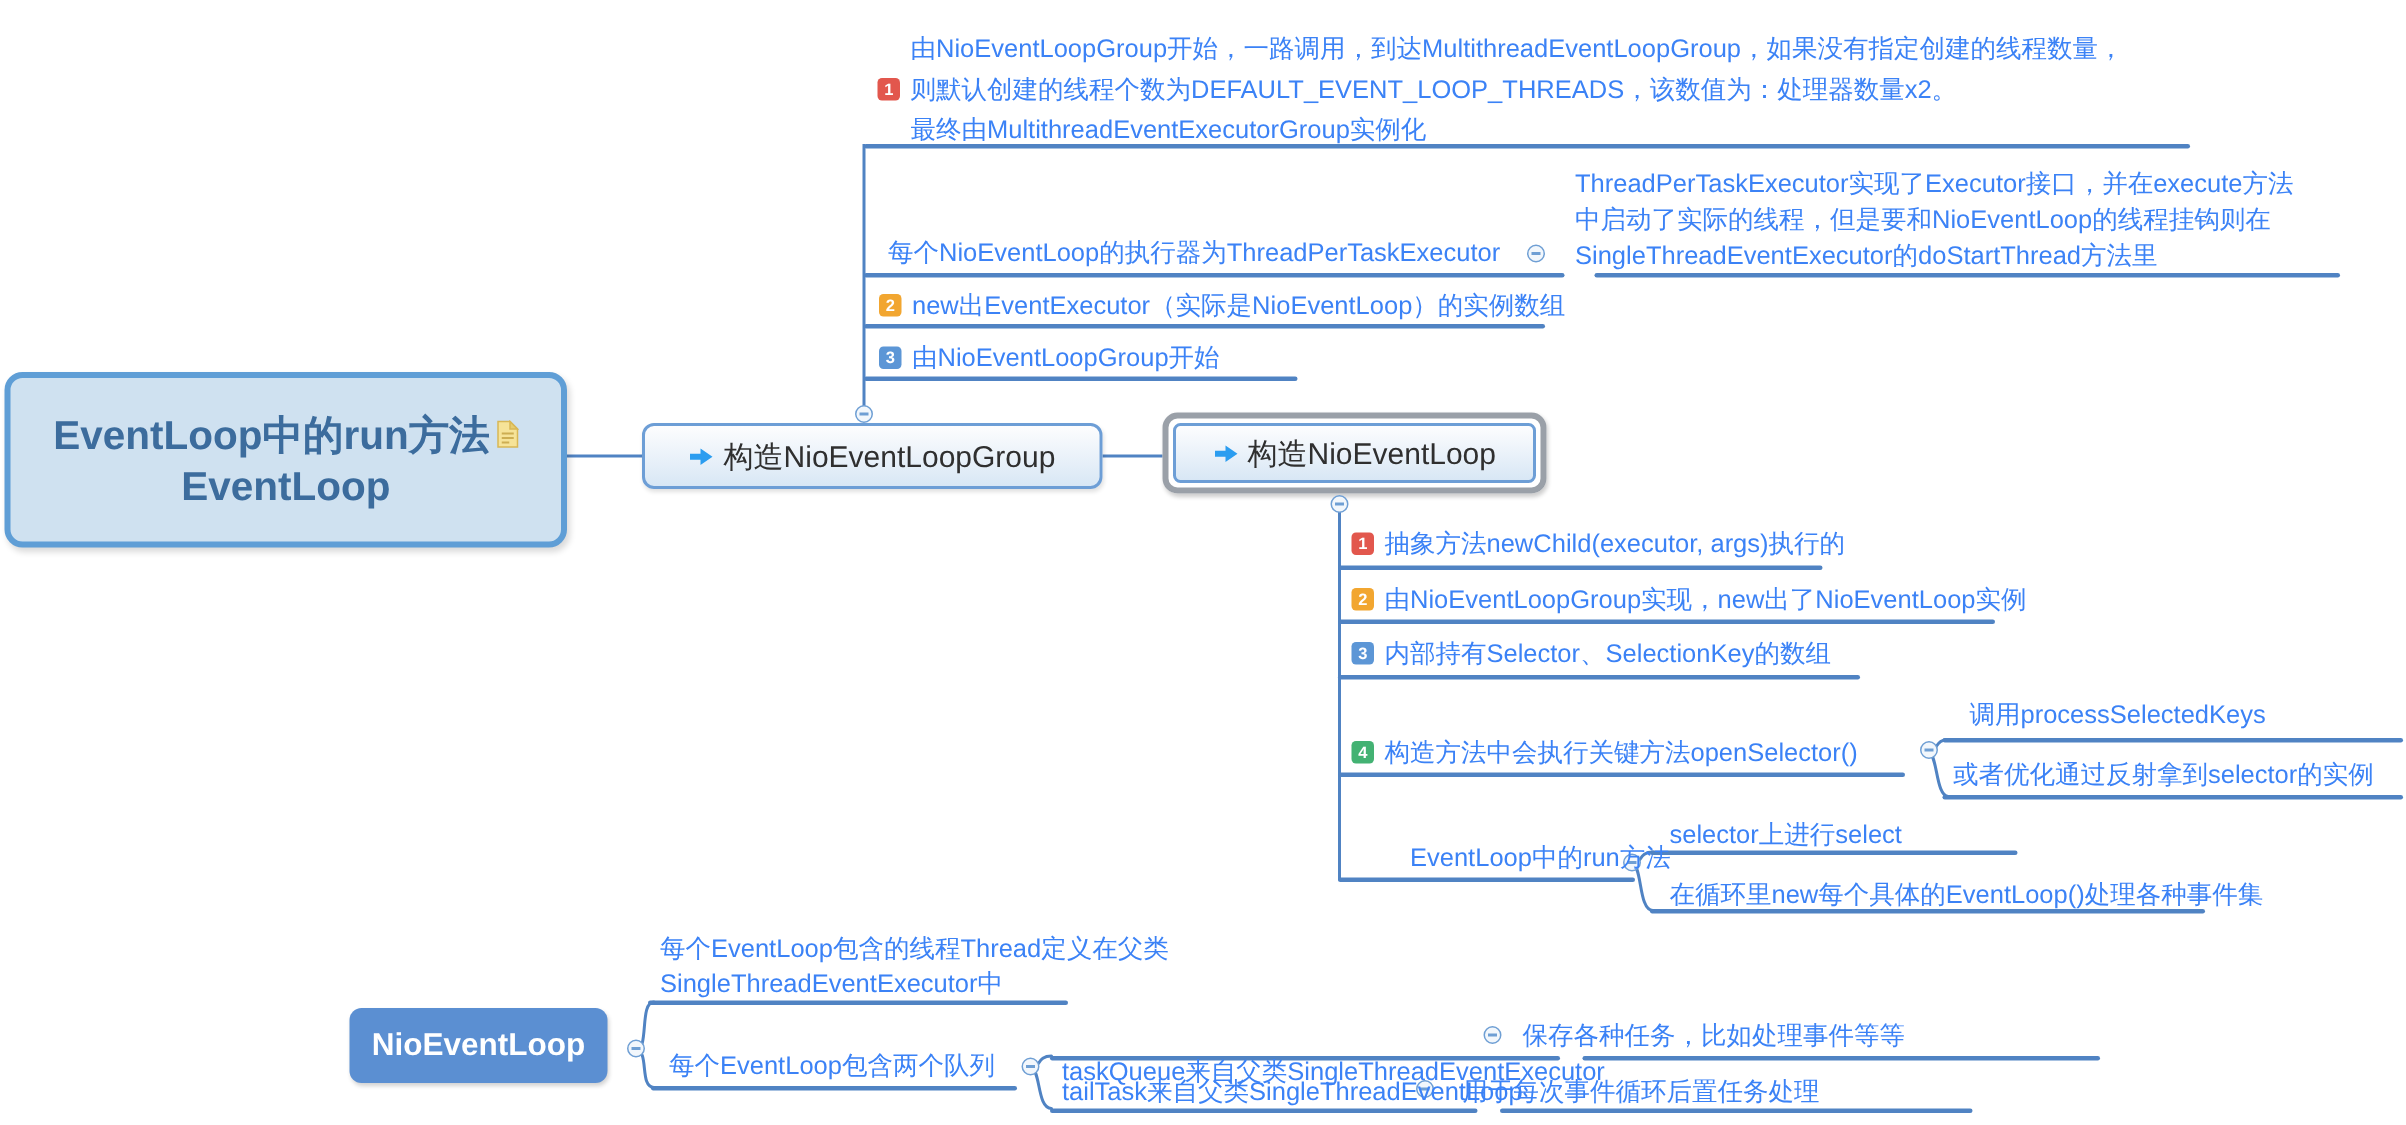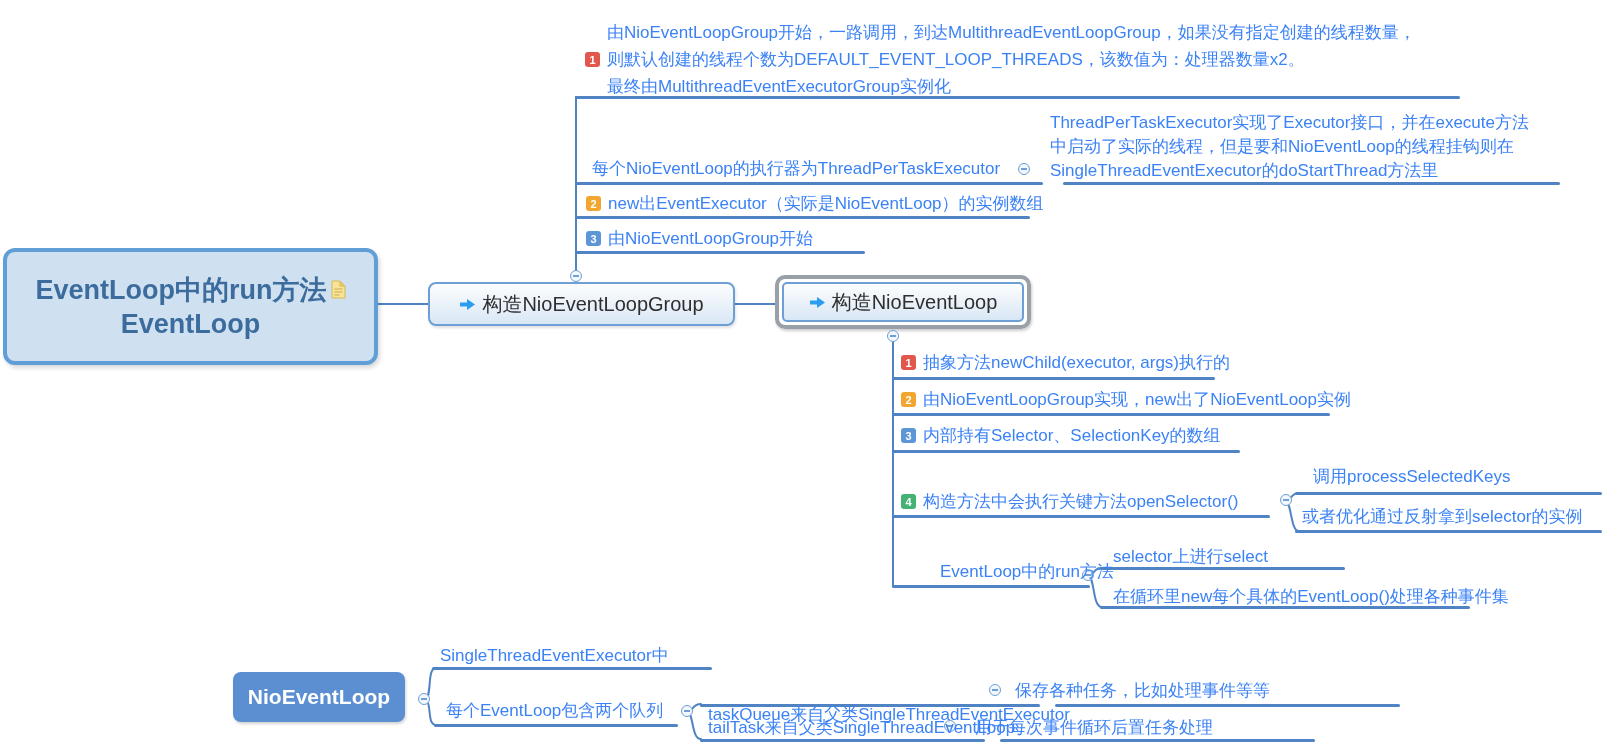--- a/index.html
+++ b/index.html
@@ -152,20 +152,21 @@
   <div class="t" style="left:1302px;top:506px;">或者优化通过反射拿到selector的实例</div>
 
   <div class="t" style="left:905px;top:561px;margin-left:35px;">EventLoop中的run方法</div>
   <div class="t" style="left:1113px;top:546px;">selector上进行select</div>
   <div class="t" style="left:1113px;top:586px;">在循环里new每个具体的EventLoop()处理各种事件集</div>
 
   <div class="nio-node">
     <span>NioEventLoop</span>
   </div>
 
+  <div class="t" style="left:440px;top:622px;">每个EventLoop包含的线程Thread定义在父类</div>
   <div class="t" style="left:440px;top:645px;">SingleThreadEventExecutor中</div>
 
   <div class="t" style="left:446px;top:700px;">每个EventLoop包含两个队列</div>
 
   <div class="t" style="left:708px;top:680px;margin-top:24px;">taskQueue来自父类SingleThreadEventExecutor</div>
   <div class="t" style="left:1015px;top:680px;">保存各种任务，比如处理事件等等</div>
 
   <div class="t" style="left:708px;top:717px;">tailTask来自父类SingleThreadEventLoop</div>
   <div class="t" style="left:975px;top:717px;">用于每次事件循环后置任务处理</div>
 

